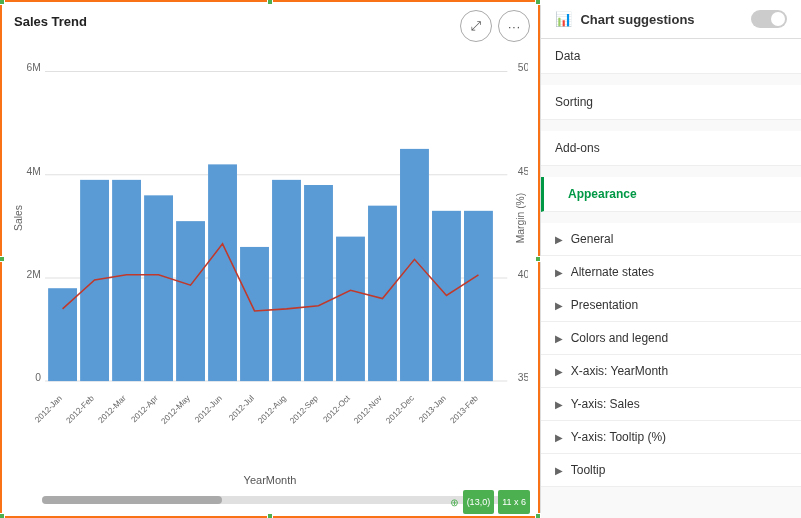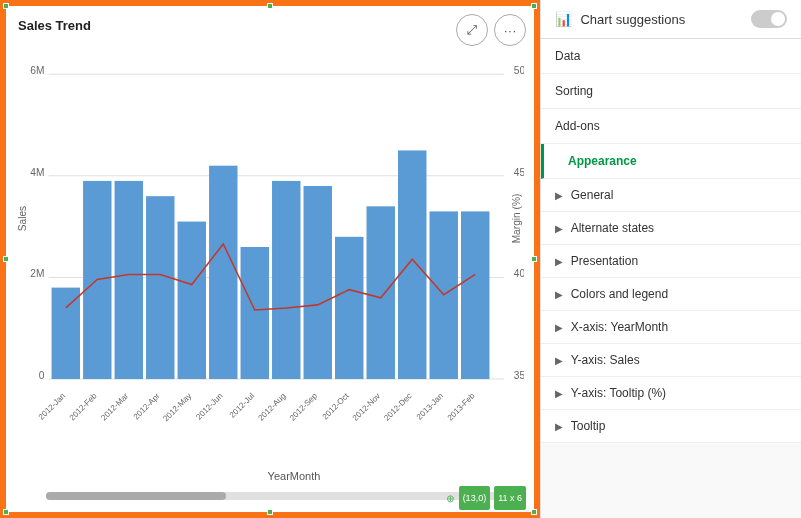--- a/index.html
+++ b/index.html
@@ -12,21 +12,21 @@
       overflow: hidden;
       display: flex;
     }
 
     
     .chart-area {
       width: 540px;
       height: 518px;
       background: #fff;
       position: relative;
-      border: 6px solid #f97316;
+      border: 2px solid #f97316;
       flex-shrink: 0;
     }
 
     .chart-toolbar {
       position: absolute;
       top: 8px;
       right: 8px;
       display: flex;
       gap: 6px;
       z-index: 10;
@@ -63,21 +63,20 @@
       bottom: 55px;
     }
 
     .x-axis-label {
       position: absolute;
       bottom: 30px;
       left: 50%;
       transform: translateX(-50%);
       font-size: 11px;
       color: #555;
-      margin-left: 24px;
     }
 
     .scrollbar-container {
       position: absolute;
       bottom: 12px;
       left: 40px;
       right: 15px;
       height: 8px;
       background: #e0e0e0;
       border-radius: 4px;
@@ -142,21 +141,21 @@
     }
 
     .panel-header-left {
       display: flex;
       align-items: center;
       gap: 8px;
     }
 
     .panel-title {
       font-size: 13px;
-      font-weight: 400;
+      font-weight: 700;
       color: #333;
     }
 
     .toggle-switch {
       width: 36px;
       height: 18px;
       background: #ccc;
       border-radius: 9px;
       position: relative;
       cursor: pointer;
@@ -168,20 +167,21 @@
       width: 14px;
       height: 14px;
       border-radius: 50%;
       background: #fff;
     }
 
     .panel-nav {
       display: flex;
       flex-direction: column;
       overflow-y: auto;
+      gap: 11px;
     }
 
     .nav-item {
       padding: 10px 14px;
       font-size: 12px;
       color: #333;
       cursor: pointer;
       border-bottom: 1px solid #eee;
       background: #fff;
     }

